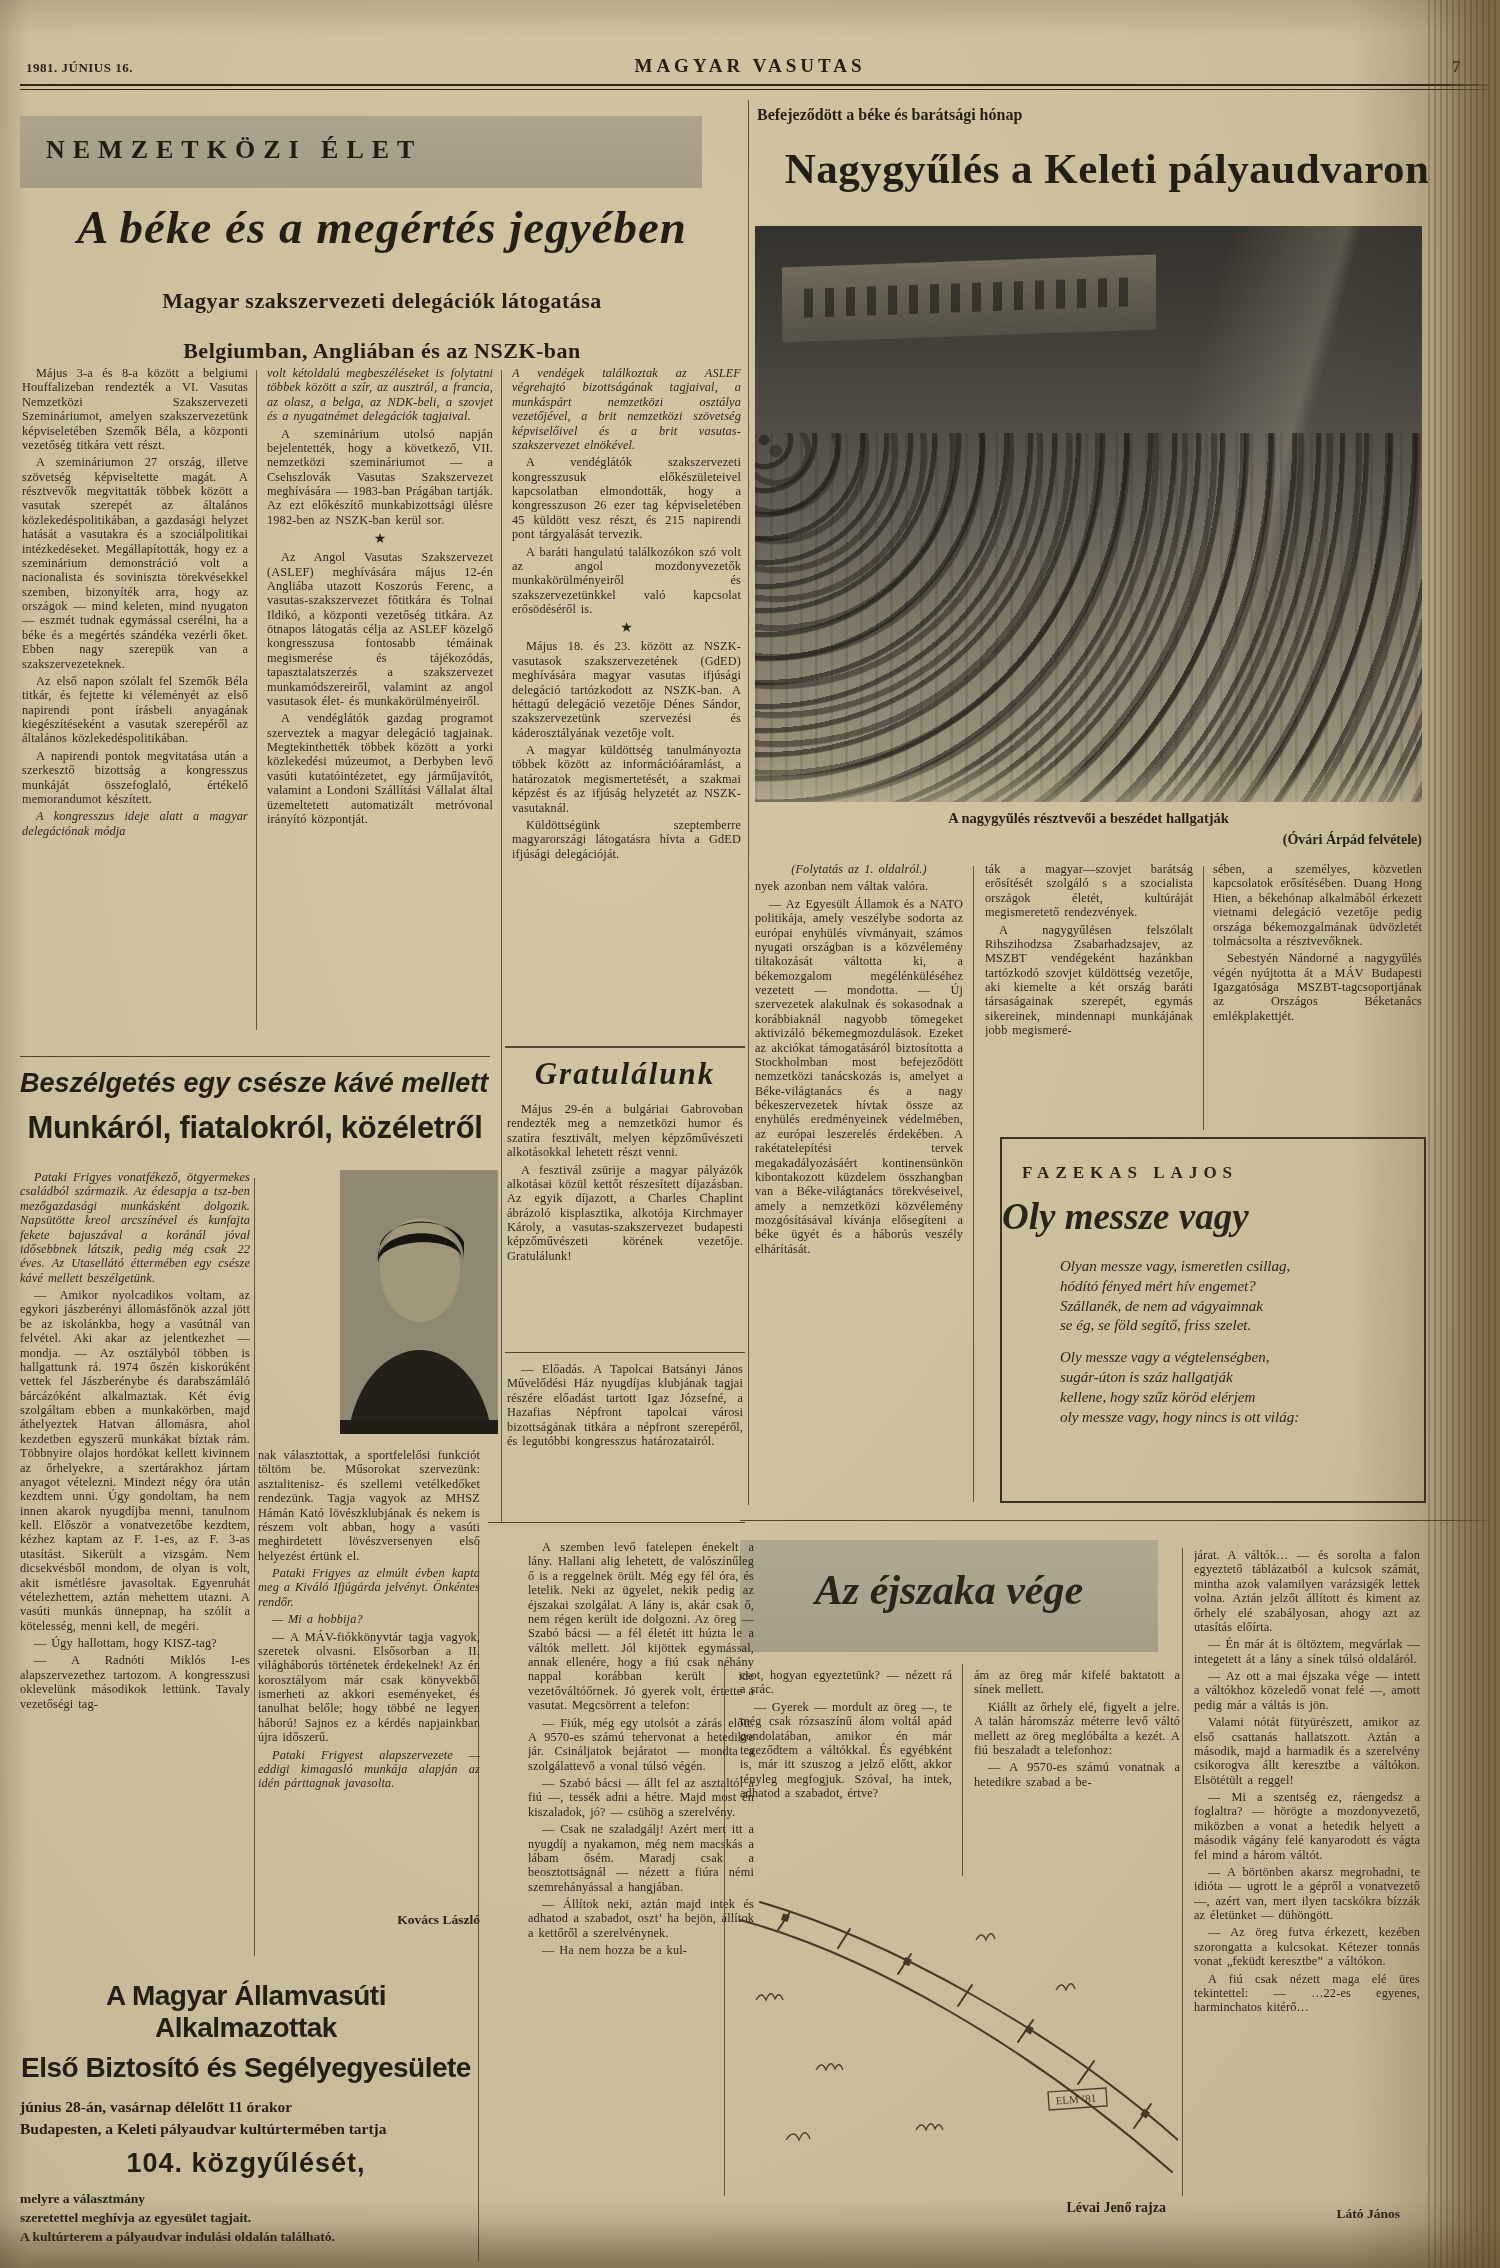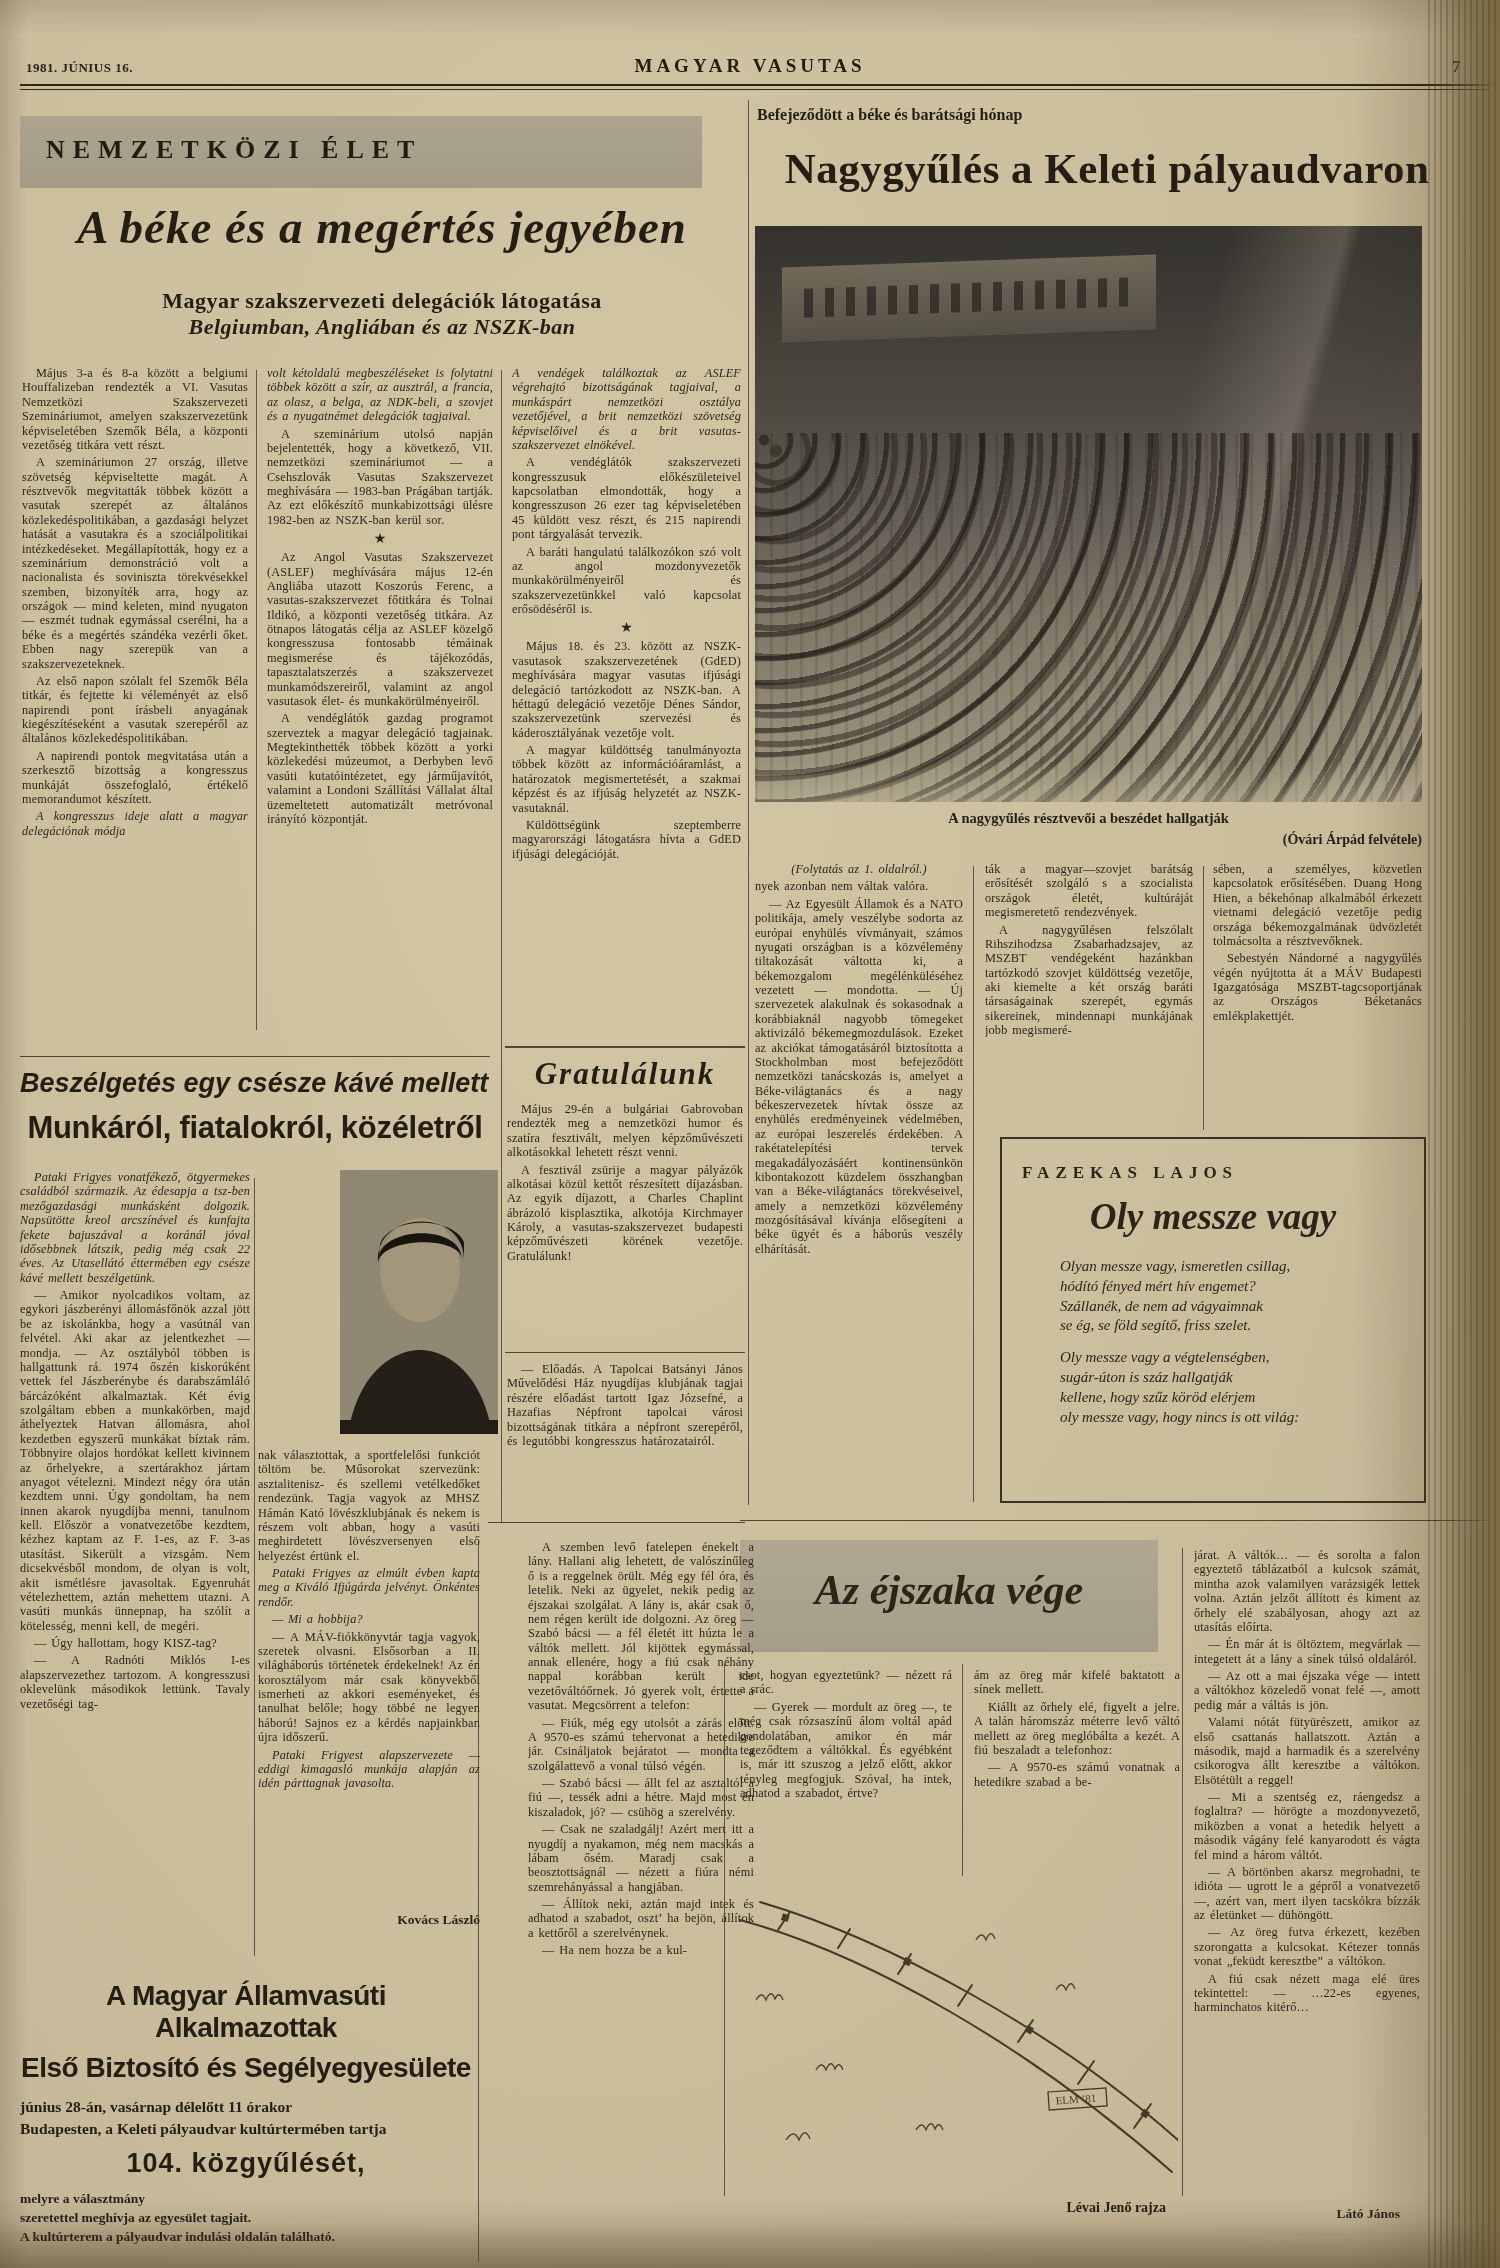--- a/index.html
+++ b/index.html
@@ -89,21 +89,21 @@
   <div class="abs date" style="left:26px;top:60px;">1981. JÚNIUS 16.</div>
   <div class="abs masthead" style="left:0;top:55px;">MAGYAR VASUTAS</div>
   <div class="abs pagenum" style="left:1452px;top:57px;">7</div>
   <div class="dbl-rule" style="left:20px;top:84px;width:1470px;"></div>
 
   <div class="abs band" style="left:20px;top:116px;width:682px;height:72px;">
     <div class="band-label">NEMZETKÖZI ÉLET</div>
   </div>
   <div class="abs intl-headline" style="left:20px;top:200px;width:724px;">A béke és a megértés jegyében</div>
   <div class="abs deck" style="left:20px;top:288px;width:724px;">Magyar szakszervezeti delegációk látogatása</div>
-  <div class="abs deck" style="left:20px;top:314px;width:724px;font-style:italic;">Belgiumban, Angliában és az NSZK-ban</div>
+  <div class="abs deck" style="left:20px;top:338px;width:724px;">Belgiumban, Angliában és az NSZK-ban</div>
 
   <div class="col" style="left:22px;top:366px;width:226px;height:666px;">
     <p class="b">Május 3-a és 8-a között a belgiumi Houffalizeban rendezték a VI. Vasutas Nemzetközi Szakszervezeti Szemináriumot, amelyen szakszervezetünk képviseletében Szemők Béla, a központi vezetőség titkára vett részt.</p>
     <p class="b">A szemináriumon 27 ország, illetve szövetség képviseltette magát. A résztvevők megvitatták többek között a vasutak szerepét az általános közlekedéspolitikában, a gazdasági helyzet hatását a vasutakra és a szociálpolitikai intézkedéseket. Megállapították, hogy ez a szeminárium demonstráció volt a nacionalista és soviniszta törekvésekkel szemben, bizonyíték arra, hogy az országok — mind keleten, mind nyugaton — eszmét tudnak egymással cserélni, ha a béke és a megértés szándéka vezérli őket. Ebben nagy szerepük van a szakszervezeteknek.</p>
     <p class="b">Az első napon szólalt fel Szemők Béla titkár, és fejtette ki véleményét az első napirendi pont írásbeli anyagának kiegészítéseként a vasutak szerepéről az általános közlekedéspolitikában.</p>
     <p class="b">A napirendi pontok megvitatása után a szerkesztő bizottság a kongresszus munkáját összefoglaló, értékelő memorandumot készített.</p>
     <p class="b it">A kongresszus ideje alatt a magyar delegációnak módja</p>
   </div>
   <div class="col" style="left:267px;top:366px;width:226px;height:666px;">
     <p class="b noind it">volt kétoldalú megbeszéléseket is folytatni többek között a szír, az ausztrál, a francia, az olasz, a belga, az NDK-beli, a szovjet és a nyugatnémet delegációk tagjaival.</p>
@@ -144,21 +144,21 @@
     <p class="b noind">ták a magyar—szovjet barátság erősítését szolgáló s a szocialista országok életét, kultúráját megismeretető rendezvények.</p>
     <p class="b">A nagygyűlésen felszólalt Rihszihodzsa Zsabarhadzsajev, az MSZBT vendégeként hazánkban tartózkodó szovjet küldöttség vezetője, aki kiemelte a két ország baráti társaságainak szerepét, egymás sikereinek, mindennapi munkájának jobb megismeré-</p>
   </div>
   <div class="col" style="left:1213px;top:862px;width:209px;height:270px;">
     <p class="b noind">sében, a személyes, közvetlen kapcsolatok erősítésében. Duang Hong Hien, a békehónap alkalmából érkezett vietnami delegáció vezetője pedig országa békemozgalmának üdvözletét tolmácsolta a résztvevőknek.</p>
     <p class="b">Sebestyén Nándorné a nagygyűlés végén nyújtotta át a MÁV Budapesti Igazgatósága MSZBT-tagcsoportjának az Országos Béketanács emlékplakettjét.</p>
   </div>
 
   <div class="abs poem-box" style="left:1000px;top:1137px;width:422px;height:362px;">
     <div class="abs poem-author" style="left:20px;top:24px;">FAZEKAS LAJOS</div>
-    <div class="abs poem-title" style="left:0;top:56px;width:100%;text-align:center;">Oly messze vagy</div>
+    <div class="abs poem-title" style="left:0;top:56px;width:100%;">Oly messze vagy</div>
     <div class="abs" style="left:58px;top:118px;">
       <div class="stanza" style="margin-bottom:12px;">Olyan messze vagy, ismeretlen csillag,
 hódító fényed mért hív engemet?
 Szállanék, de nem ad vágyaimnak
 se ég, se föld segítő, friss szelet.</div>
       <div class="stanza" style="margin-bottom:12px;">Oly messze vagy a végtelenségben,
 sugár-úton is száz hallgatják
 kellene, hogy szűz köröd elérjem
 oly messze vagy, hogy nincs is ott világ:</div>
     </div>

